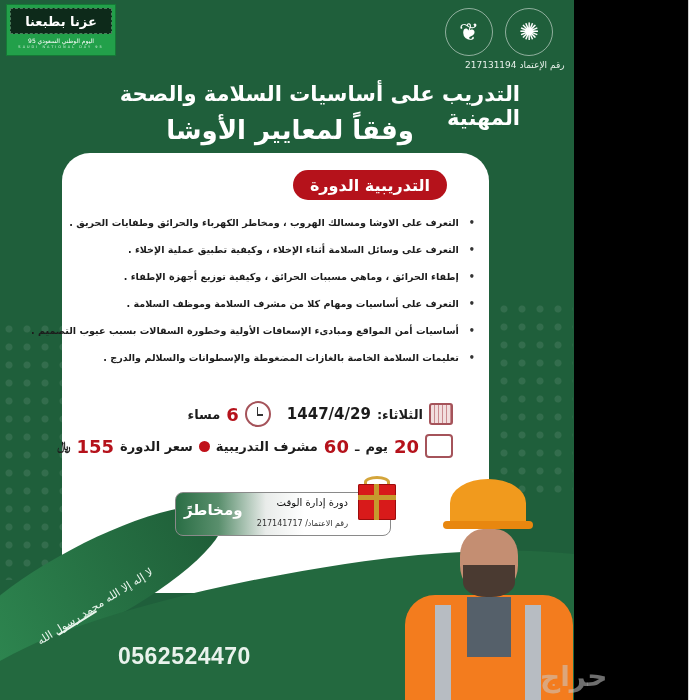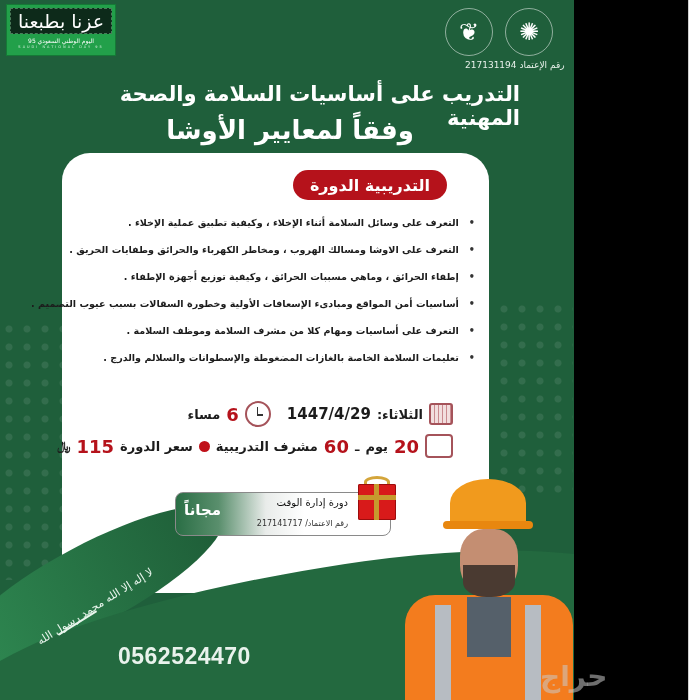--- a/index.html
+++ b/index.html
@@ -10,21 +10,21 @@
   .black-side { position: absolute; left: 574px; top: 0; width: 114px; height: 700px; background: #000000; }
   .white-strip { position: absolute; left: 688px; top: 0; width: 12px; height: 700px; background: #ffffff; border-left: 1px solid #d0d0d0; }
 
   .dots { position: absolute; background-image: radial-gradient(circle, rgba(255,255,255,0.09) 3px, transparent 4px); background-size: 18px 18px; }
   .dots-left { left: 0; top: 320px; width: 62px; height: 260px; }
   .dots-right { left: 495px; top: 300px; width: 78px; height: 200px; }
 
   
   .nd-badge { position: absolute; left: 6px; top: 4px; width: 110px; height: 52px; background: #22a04a; border: 1px solid #157a36; padding: 3px; }
   .nd-inner { background: #0d2a1a; height: 26px; display: flex; align-items: center; justify-content: center; border: 1px dashed #4a7d5b; }
-  .nd-title { color: #ffffff; font-weight: normal; font-size: 19px; font-family: "DejaVu Sans", sans-serif; direction: rtl; }
+  .nd-title { color: #ffffff; font-weight: bold; font-size: 13px; font-family: "DejaVu Sans", sans-serif; direction: rtl; }
   .nd-sub { color: #ffffff; font-size: 6px; text-align: center; direction: rtl; margin-top: 3px; }
   .nd-sub2 { color: #cfeed9; font-size: 3.5px; letter-spacing: 2px; text-align: center; margin-top: 1px; }
 
   
   .logos { position: absolute; left: 445px; top: 8px; display: flex; gap: 12px; direction: ltr; }
   .logo { width: 48px; height: 48px; border-radius: 50%; border: 1px solid rgba(255,255,255,0.5); display: flex; align-items: center; justify-content: center; color: #ffffff; font-size: 24px; }
   .accr-top { position: absolute; left: 465px; top: 60px; color: #e8f1eb; font-size: 9px; direction: rtl; }
 
   
   .title-1, .title-2 { position: absolute; left: 60px; width: 460px; text-align: center; color: #ffffff; font-weight: bold; direction: rtl; }
@@ -103,25 +103,25 @@
   </div>
   <div class="accr-top">رقم الإعتماد 217131194</div>
 
   <div class="title-1">التدريب على أساسيات السلامة والصحة المهنية</div>
   <div class="title-2">وفقاً لمعايير الأوشا</div>
 
   <div class="card">
     <div class="pill">التدريبية الدورة</div>
 
     <ul class="topics">
+      <li><span class="bullet">•</span><span>التعرف على الاوشا ومسالك الهروب ، ومخاطر الكهرباء والحرائق وطفايات الحريق .</span></li>
       <li><span class="bullet">•</span><span>التعرف على وسائل السلامة أثناء الإخلاء ، وكيفية تطبيق عملية الإخلاء .</span></li>
-      <li><span class="bullet">•</span><span>التعرف على الاوشا ومسالك الهروب ، ومخاطر الكهرباء والحرائق وطفايات الحريق .</span></li>
       <li><span class="bullet">•</span><span>إطفاء الحرائق ، وماهي مسببات الحرائق ، وكيفية توزيع أجهزة الإطفاء .</span></li>
+      <li><span class="bullet">•</span><span>التعرف على أساسيات ومهام كلا من مشرف السلامة وموظف السلامة .</span></li>
       <li><span class="bullet">•</span><span>أساسيات أمن المواقع ومبادىء الإسعافات الأولية وخطورة السقالات بسبب عيوب التصميم .</span></li>
-      <li><span class="bullet">•</span><span>التعرف على أساسيات ومهام كلا من مشرف السلامة وموظف السلامة .</span></li>
       <li><span class="bullet">•</span><span>تعليمات السلامة الخاصة بالغازات المضغوطة والإسطوانات والسلالم والدرج .</span></li>
     </ul>
 
     <div class="info-row row-1">
       <span class="ico-cal"></span>
       <span>الثلاثاء:</span>
       <span style="font-size:15px;margin-left:10px;">1447/4/29</span>
       <span class="ico-clock"></span>
       <span class="red-num">6</span>
       <span>مساء</span>
@@ -129,32 +129,32 @@
 
     <div class="info-row row-2">
       <span class="ico-sched"></span>
       <span class="red-num">20</span>
       <span>يوم</span>
       <span>ـ</span>
       <span class="red-num">60</span>
       <span>مشرف التدريبية</span>
       <span class="red-dot"></span>
       <span>سعر الدورة</span>
-      <span class="red-num">115</span>
+      <span class="red-num">155</span>
       <span class="riyal">﷼</span>
     </div>
   </div>
 
   <div class="wave-light"></div>
   <div class="wave-dark"></div>
   <div class="flag-text">لا إله إلا الله محمد رسول الله</div>
   <div class="flag-sword"></div>
 
   <div class="offer">
-    <span class="offer-free">مجاناً</span>
+    <span class="offer-free">ومخاطرً</span>
     <span class="offer-title">دورة إدارة الوقت</span>
     <span class="offer-accr">رقم الاعتماد/ 217141717</span>
   </div>
   <div class="gift-bow"></div>
   <div class="gift"></div>
 
   <div class="phone">0562524470</div>
 
   <div class="worker">
     <div class="body-vest"></div>

